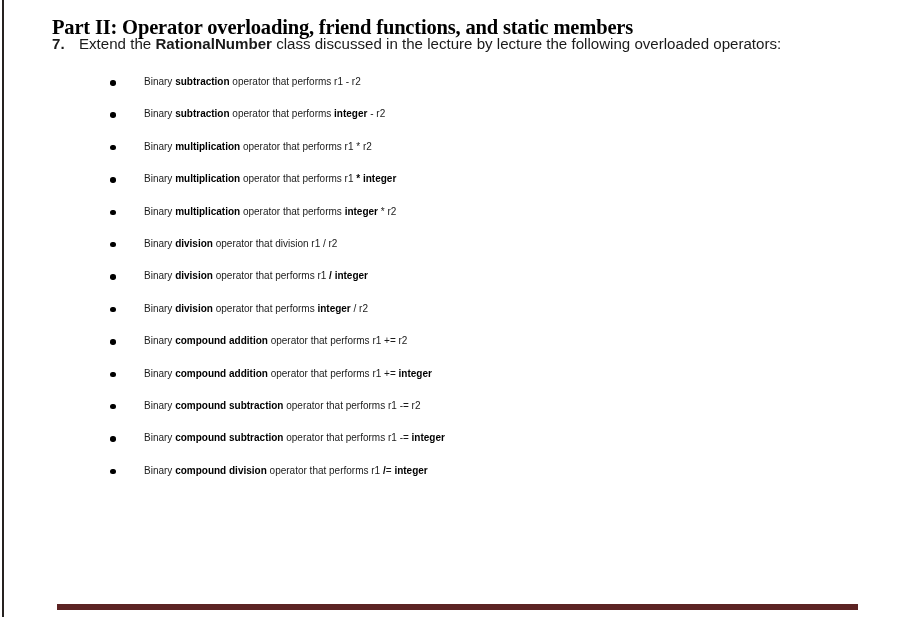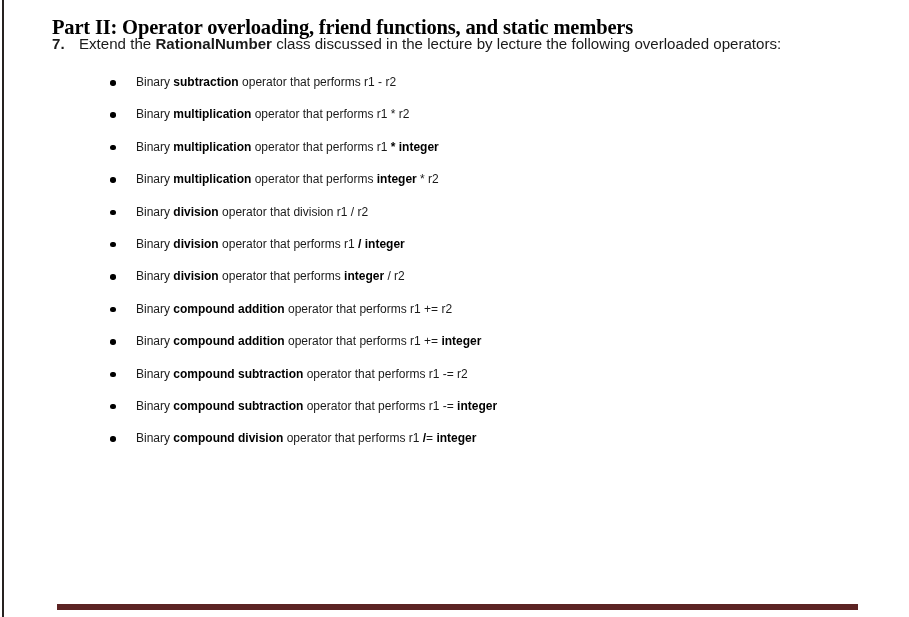--- a/index.html
+++ b/index.html
@@ -92,23 +92,23 @@
     position: absolute;
     left: 110px;
     top: 14px;
     width: 5.5px;
     height: 5.5px;
     border-radius: 50%;
     background: #000000;
   }
   .bullet-text {
     position: absolute;
-    left: 136px;
+    left: 144px;
     top: 0;
-    font-size: 12px;
+    font-size: 10px;
     line-height: 32.4px;
     color: #1a1a1a;
   }
   .bullet-text b {
     font-weight: bold;
     color: #000000;
   }
 
   
   .bottom-bar {
@@ -130,20 +130,24 @@
   <h1 class="part-heading">Part II: Operator overloading, friend functions, and static members</h1>
 
   <div class="question">
     <span class="q-num">7.</span><span class="q-text"><span>Extend the </span><b>RationalNumber</b><span> class discussed in the lecture by lecture the following overloaded operators:</span></span>
   </div>
 
   <div class="bullet-list">
       <div class="bullet-row">
         <span class="bullet-marker"></span>
         <span class="bullet-text"><span>Binary </span><b>subtraction</b><span> operator that performs r1 - r2</span></span>
+      </div>
+      <div class="bullet-row">
+        <span class="bullet-marker"></span>
+        <span class="bullet-text"><span>Binary </span><b>subtraction</b><span> operator that performs </span><b>integer</b><span> - r2</span></span>
       </div>
       <div class="bullet-row">
         <span class="bullet-marker"></span>
         <span class="bullet-text"><span>Binary </span><b>multiplication</b><span> operator that performs r1 * r2</span></span>
       </div>
       <div class="bullet-row">
         <span class="bullet-marker"></span>
         <span class="bullet-text"><span>Binary </span><b>multiplication</b><span> operator that performs r1 </span><b>* integer</b></span>
       </div>
       <div class="bullet-row">

